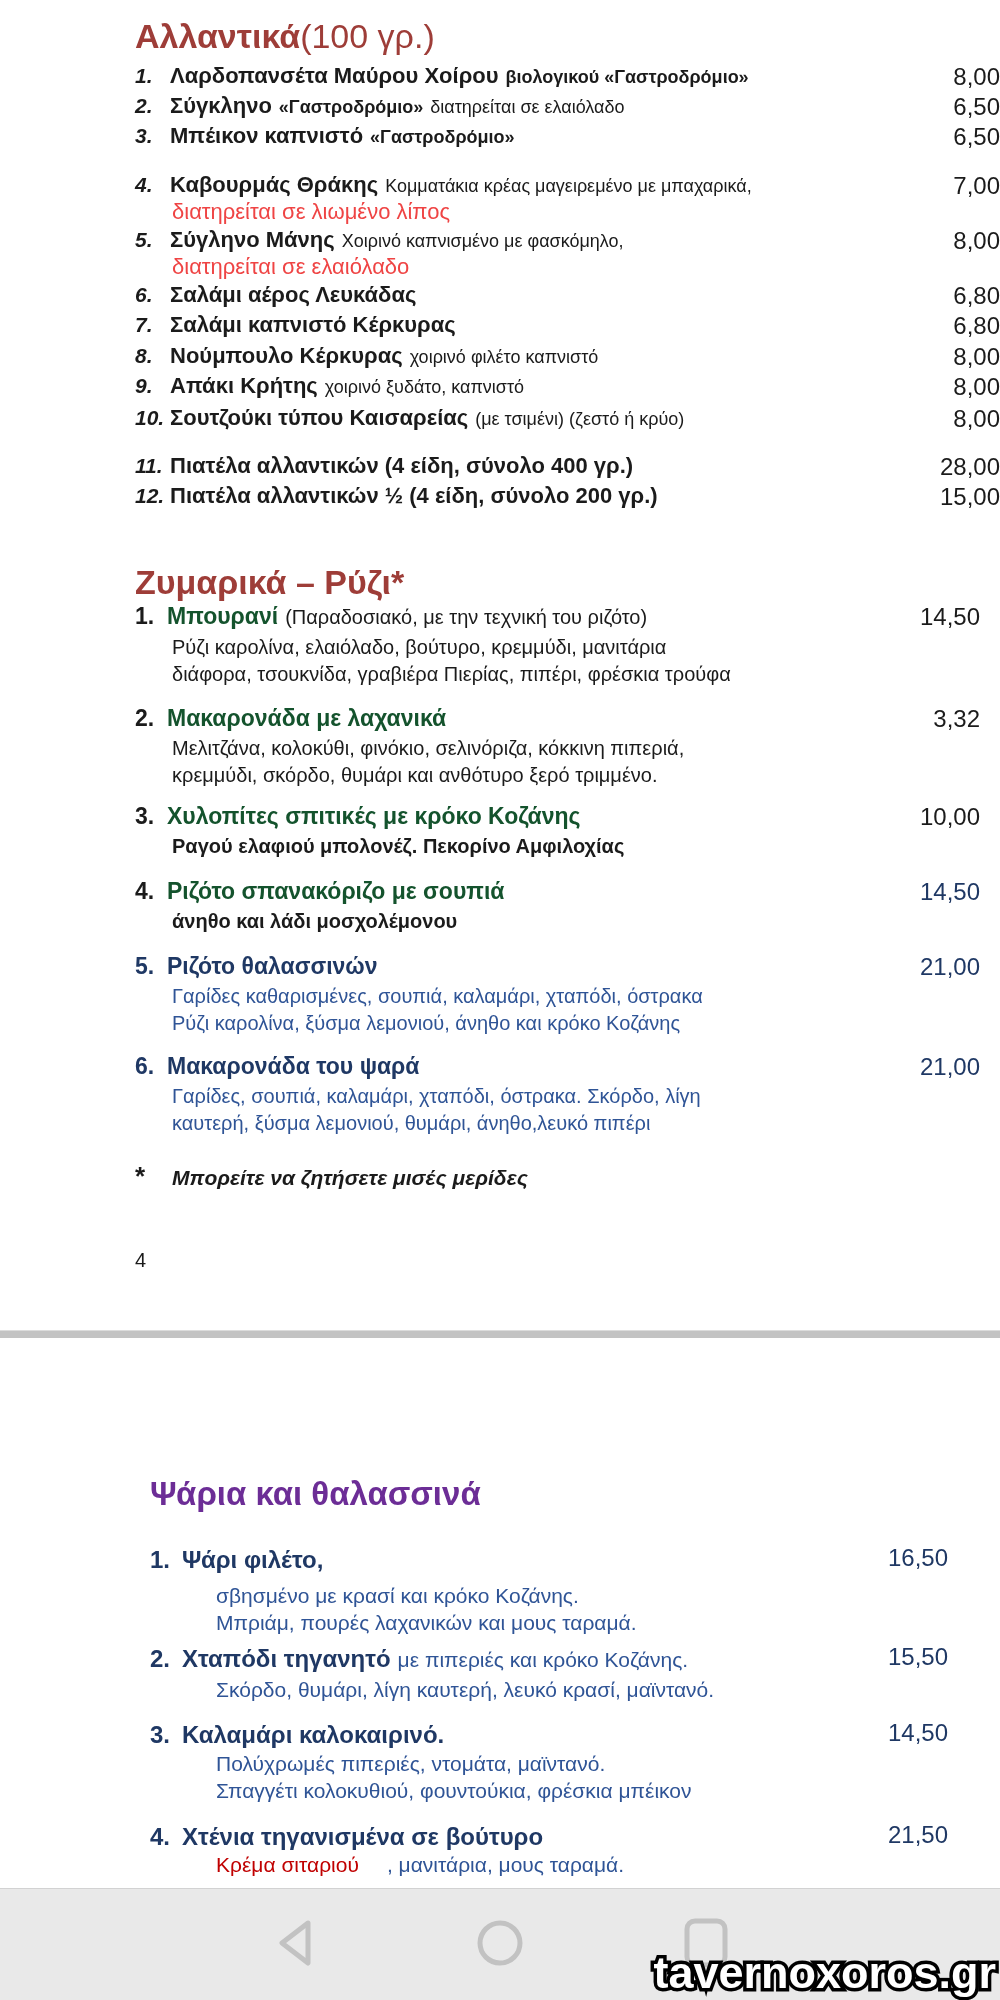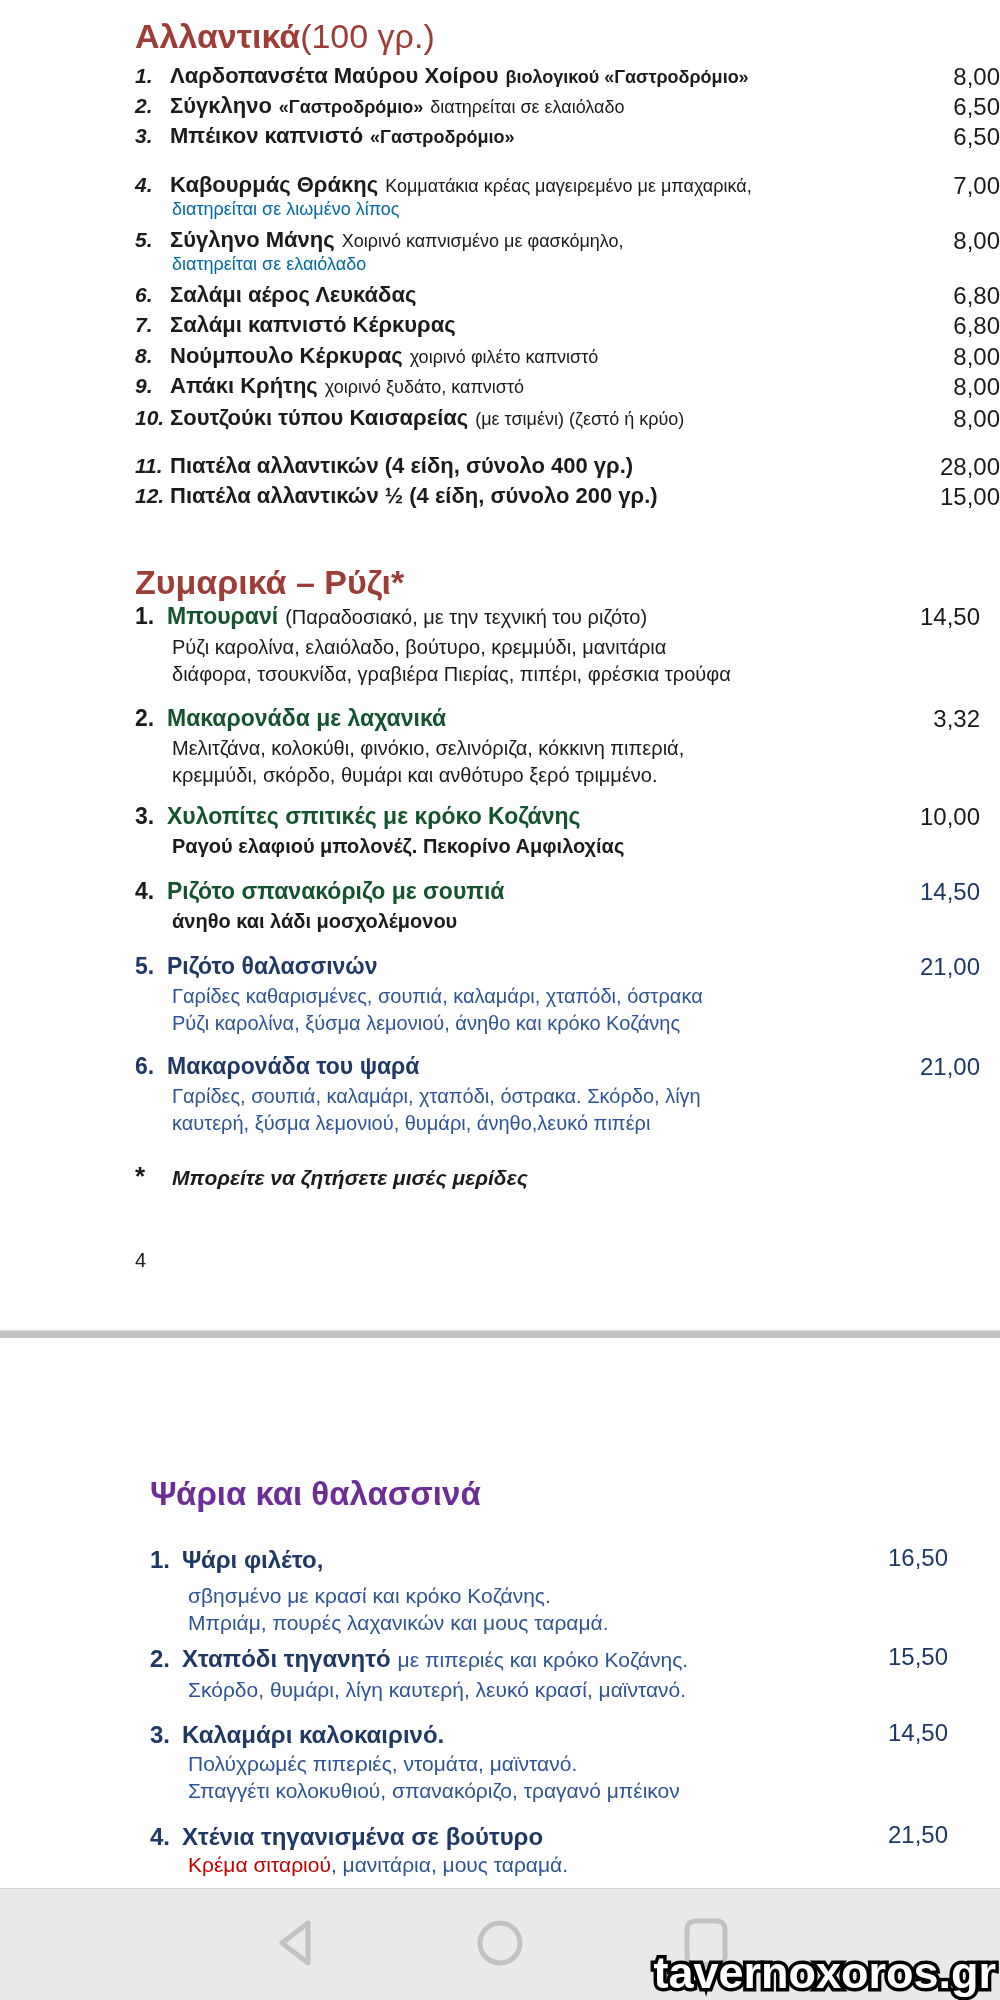--- a/index.html
+++ b/index.html
@@ -17,36 +17,36 @@
   
   .sec-title{font-size:34px;font-weight:bold;color:#9e3d38;}
   .sec-title .suffix{font-weight:normal;}
   .sec-title.purple{color:#6c2d96;font-size:33px;}
 
   
   .num1{display:inline-block;min-width:35px;font-size:21px;font-weight:bold;font-style:italic;color:#1b1b1b;}
   .nm1{font-size:22px;font-weight:bold;color:#1b1b1b;}
   .sb1{font-size:18px;font-weight:bold;color:#1b1b1b;margin-left:7px;}
   .ds1{font-size:18px;font-weight:normal;color:#1b1b1b;margin-left:7px;}
-  .dl1{font-size:18px;font-weight:normal;color:#0369a1;}
+  .dl1{font-size:22px;font-weight:normal;color:#ef4444;}
 
   
   .num2{display:inline-block;min-width:32px;font-size:23px;font-weight:bold;color:#1b1b1b;}
   .nm2{font-size:23px;font-weight:bold;color:#14532d;}
   .ds2{font-size:20px;font-weight:normal;color:#1b1b1b;margin-left:7px;}
   .dl2{font-size:20px;font-weight:normal;color:#1b1b1b;}
   .dl2.bold{font-weight:bold;}
   .navy-d{color:#1f3864 !important;}
   .navy-m{color:#2f5496 !important;}
 
   
   .num3{display:inline-block;min-width:32px;font-size:24px;font-weight:bold;color:#1f3864;}
   .nm3{font-size:24px;font-weight:bold;color:#1f3864;}
   .ds3{font-size:21px;font-weight:normal;color:#2f5496;margin-left:7px;}
-  .dl3{font-size:21px;font-weight:normal;color:#2f5496;}
+  .dl3{font-size:21px;font-weight:normal;color:#2f5496;margin-left:28px;}
   .red{color:#c00000 !important;}
 
   
   .pr{position:absolute;top:0;font-size:24px;color:#1b1b1b;white-space:nowrap;}
   .pr1{right:135px;text-align:right;}
   .pr2{right:155px;}
   .pr3{right:202px;top:-2px;}
   .pr.navy{color:#1f3864;}
 
   
@@ -199,21 +199,21 @@
   <span class="num3">2.</span><span class="nm3">Χταπόδι τηγανητό</span><span class="ds3">με πιπεριές και κρόκο Κοζάνης.</span>
   <span class="pr pr3 navy">15,50</span>
 </div>
 <div class="row ind3" style="top:1679px"><span class="dl3">Σκόρδο, θυμάρι, λίγη καυτερή, λευκό κρασί, μαϊντανό.</span></div>
 
 <div class="row s3" style="top:1722px">
   <span class="num3">3.</span><span class="nm3">Καλαμάρι καλοκαιρινό.</span>
   <span class="pr pr3 navy">14,50</span>
 </div>
 <div class="row ind3" style="top:1753px"><span class="dl3">Πολύχρωμές πιπεριές, ντομάτα, μαϊντανό.</span></div>
-<div class="row ind3" style="top:1780px"><span class="dl3">Σπαγγέτι κολοκυθιού, σπανακόριζο, τραγανό μπέικον</span></div>
+<div class="row ind3" style="top:1780px"><span class="dl3">Σπαγγέτι κολοκυθιού, φουντούκια, φρέσκια μπέικον</span></div>
 
 <div class="row s3" style="top:1824px">
   <span class="num3">4.</span><span class="nm3">Χτένια τηγανισμένα σε βούτυρο</span>
   <span class="pr pr3 navy">21,50</span>
 </div>
 <div class="row ind3" style="top:1854px">
   <span class="dl3 red">Κρέμα σιταριού</span><span class="dl3">, μανιτάρια, μους ταραμά.</span>
 </div>
 
 <div class="navbar">

